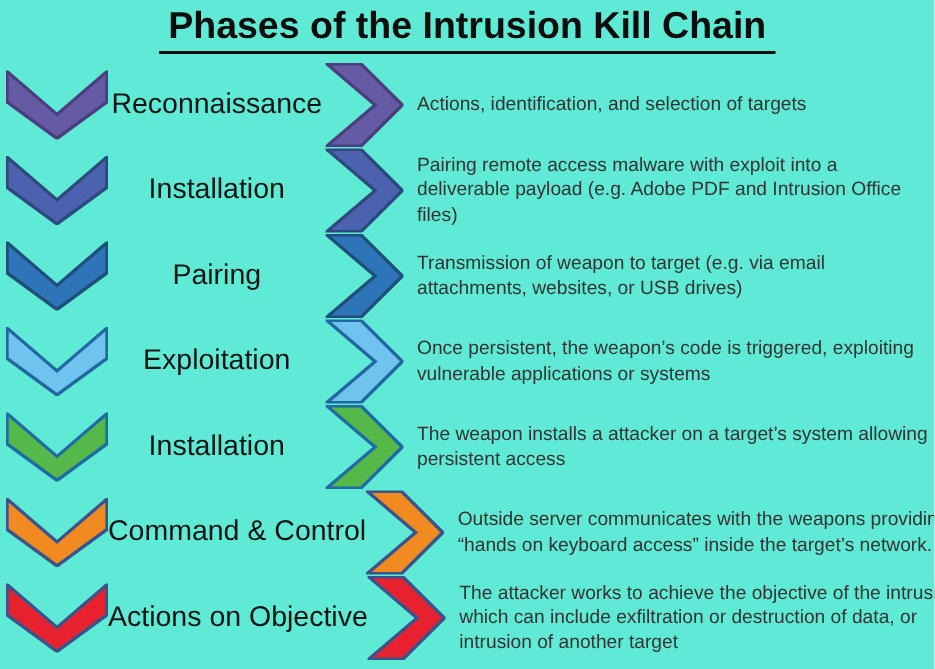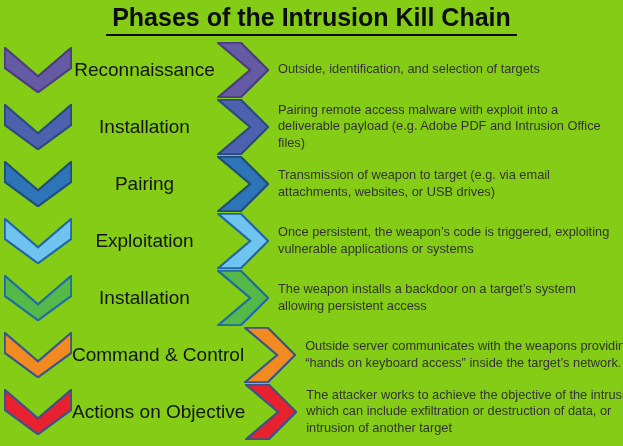--- a/index.html
+++ b/index.html
@@ -1,18 +1,18 @@
 <!DOCTYPE html>
 <html><head>
 <meta charset="utf-8">
 <style>
   html,body{margin:0;padding:0;background:#fff;}
   .canvas{
     width:623px;height:446px;overflow:hidden;position:relative;
-    background:#84cc16;
+    background:#5eead4;
     font-family:"Liberation Sans", sans-serif;
   }
   .title-wrap{
     text-align:center;
     padding-top:3px;
     height:41px;
     box-sizing:border-box;
   }
   .title-text{
     display:inline-block;
@@ -63,21 +63,21 @@
   </div>
   <div class="rows">
   <div class="row">
     <svg class="down-chev" viewBox="0 0 100 66" preserveAspectRatio="none">
       <polygon points="1,1 50,42 99,1 99,30 50,65 1,30" stroke-width="2.2" stroke-linejoin="miter" vector-effect="non-scaling-stroke" fill="#655AA4" stroke="#4B3E7E"></polygon>
     </svg>
     <div class="phase-label">Reconnaissance</div>
     <svg class="right-chev" viewBox="0 0 66 100" preserveAspectRatio="none">
       <polygon points="1,1 42,50 1,99 30,99 65,50 30,1" stroke-width="2.2" stroke-linejoin="miter" vector-effect="non-scaling-stroke" fill="#655AA4" stroke="#4B3E7E"></polygon>
     </svg>
-    <div class="desc">Outside, identification, and selection of targets</div>
+    <div class="desc">Actions, identification, and selection of targets</div>
   </div>
 
   <div class="row">
     <svg class="down-chev" viewBox="0 0 100 66" preserveAspectRatio="none">
       <polygon points="1,1 50,42 99,1 99,30 50,65 1,30" stroke-width="2.2" stroke-linejoin="miter" vector-effect="non-scaling-stroke" fill="#4C62AE" stroke="#2C4A7E"></polygon>
     </svg>
     <div class="phase-label">Installation</div>
     <svg class="right-chev" viewBox="0 0 66 100" preserveAspectRatio="none">
       <polygon points="1,1 42,50 1,99 30,99 65,50 30,1" stroke-width="2.2" stroke-linejoin="miter" vector-effect="non-scaling-stroke" fill="#4C62AE" stroke="#2C4A7E"></polygon>
     </svg>
@@ -107,21 +107,21 @@
   </div>
 
   <div class="row">
     <svg class="down-chev" viewBox="0 0 100 66" preserveAspectRatio="none">
       <polygon points="1,1 50,42 99,1 99,30 50,65 1,30" stroke-width="2.2" stroke-linejoin="miter" vector-effect="non-scaling-stroke" fill="#55B94A" stroke="#1F6BA5"></polygon>
     </svg>
     <div class="phase-label">Installation</div>
     <svg class="right-chev" viewBox="0 0 66 100" preserveAspectRatio="none">
       <polygon points="1,1 42,50 1,99 30,99 65,50 30,1" stroke-width="2.2" stroke-linejoin="miter" vector-effect="non-scaling-stroke" fill="#55B94A" stroke="#1F6BA5"></polygon>
     </svg>
-    <div class="desc">The weapon installs a backdoor on a target’s system allowing persistent access</div>
+    <div class="desc">The weapon installs a attacker on a target’s system allowing persistent access</div>
   </div>
 
   <div class="row">
     <svg class="down-chev" viewBox="0 0 100 66" preserveAspectRatio="none">
       <polygon points="1,1 50,42 99,1 99,30 50,65 1,30" stroke-width="2.2" stroke-linejoin="miter" vector-effect="non-scaling-stroke" fill="#F08A21" stroke="#39548C"></polygon>
     </svg>
     <div class="phase-label">Command &amp; Control</div>
     <svg class="right-chev" viewBox="0 0 66 100" preserveAspectRatio="none">
       <polygon points="1,1 42,50 1,99 30,99 65,50 30,1" stroke-width="2.2" stroke-linejoin="miter" vector-effect="non-scaling-stroke" fill="#F08A21" stroke="#39548C"></polygon>
     </svg>

